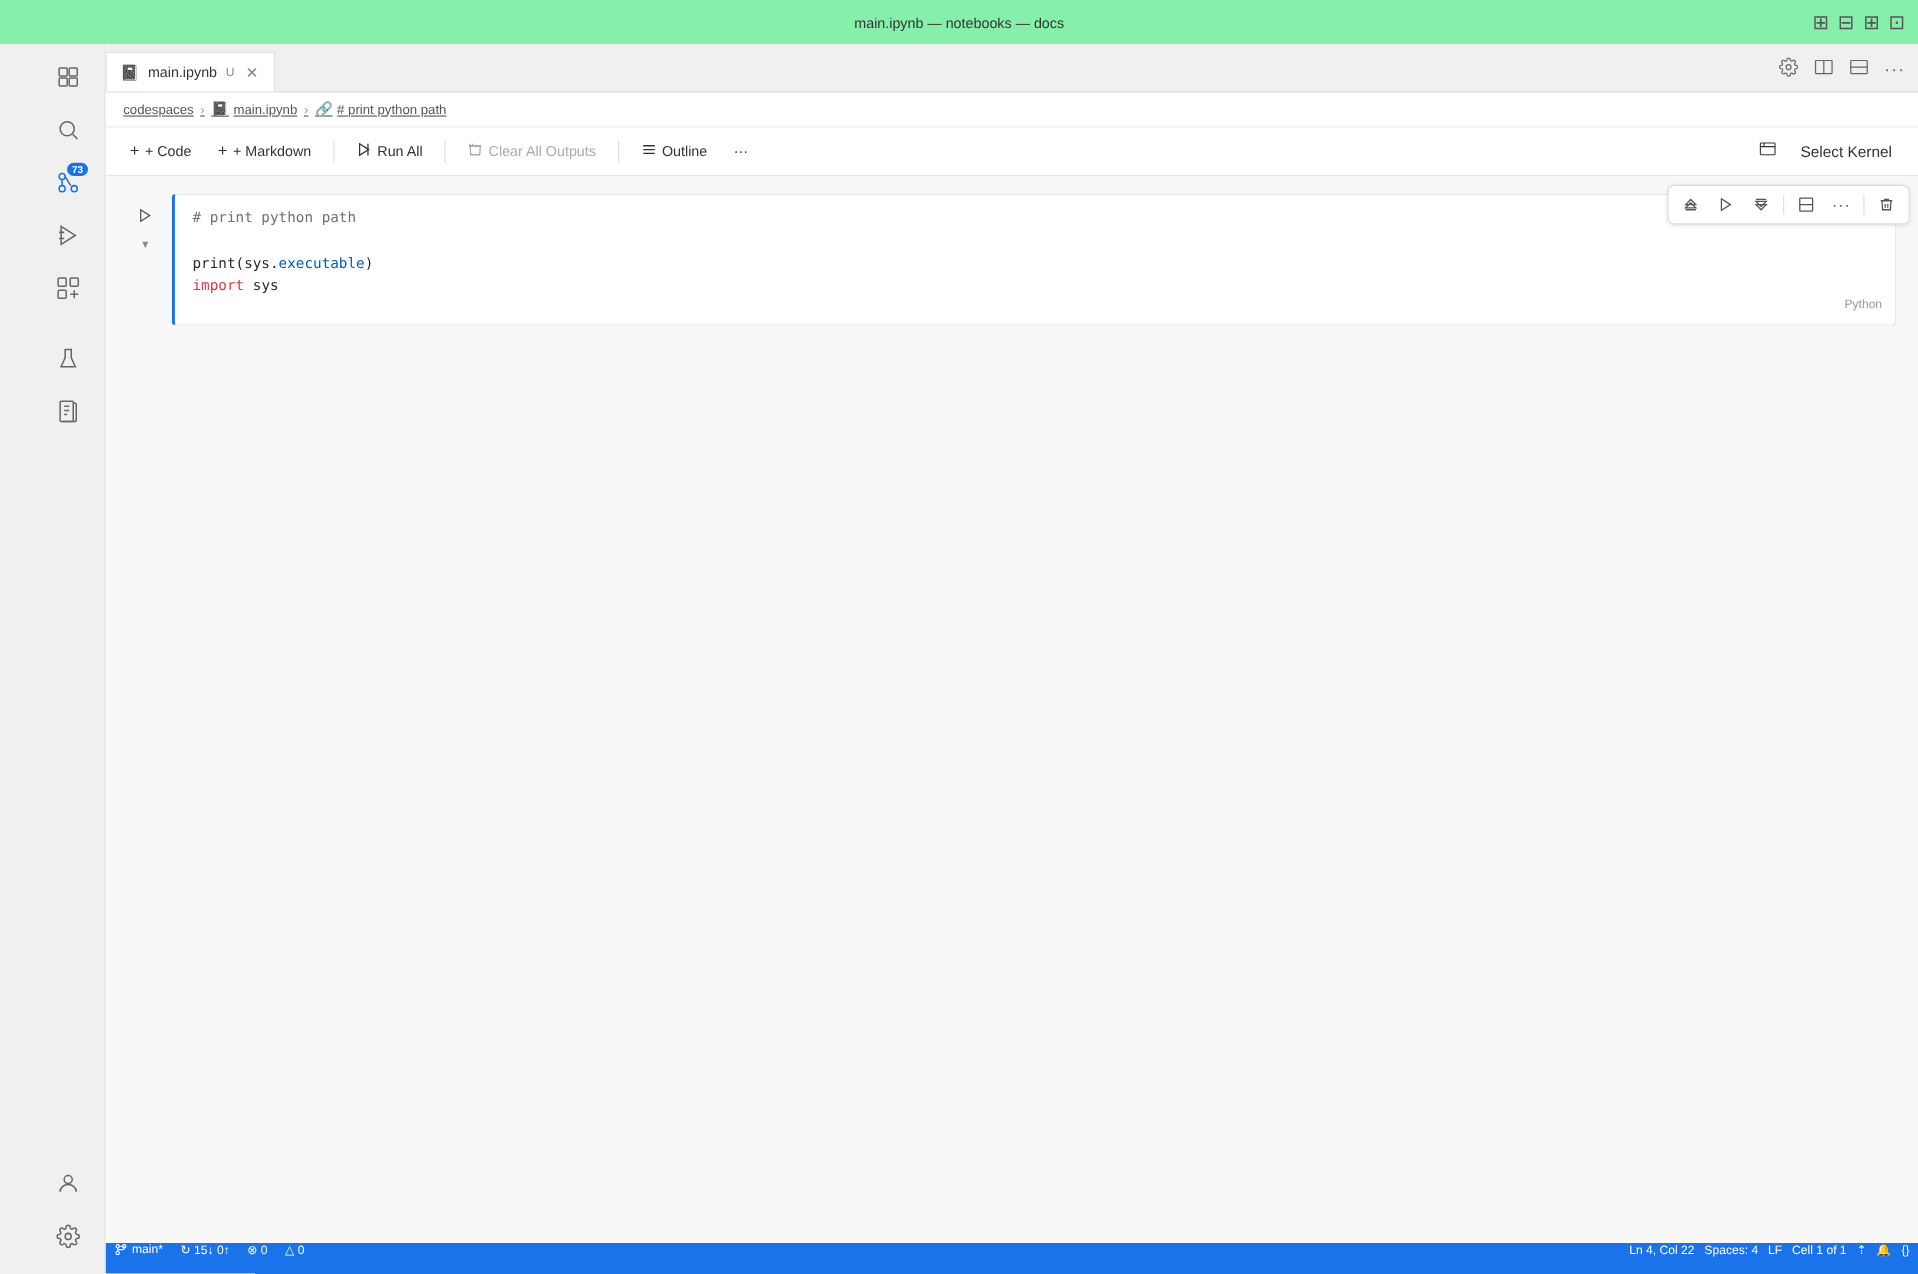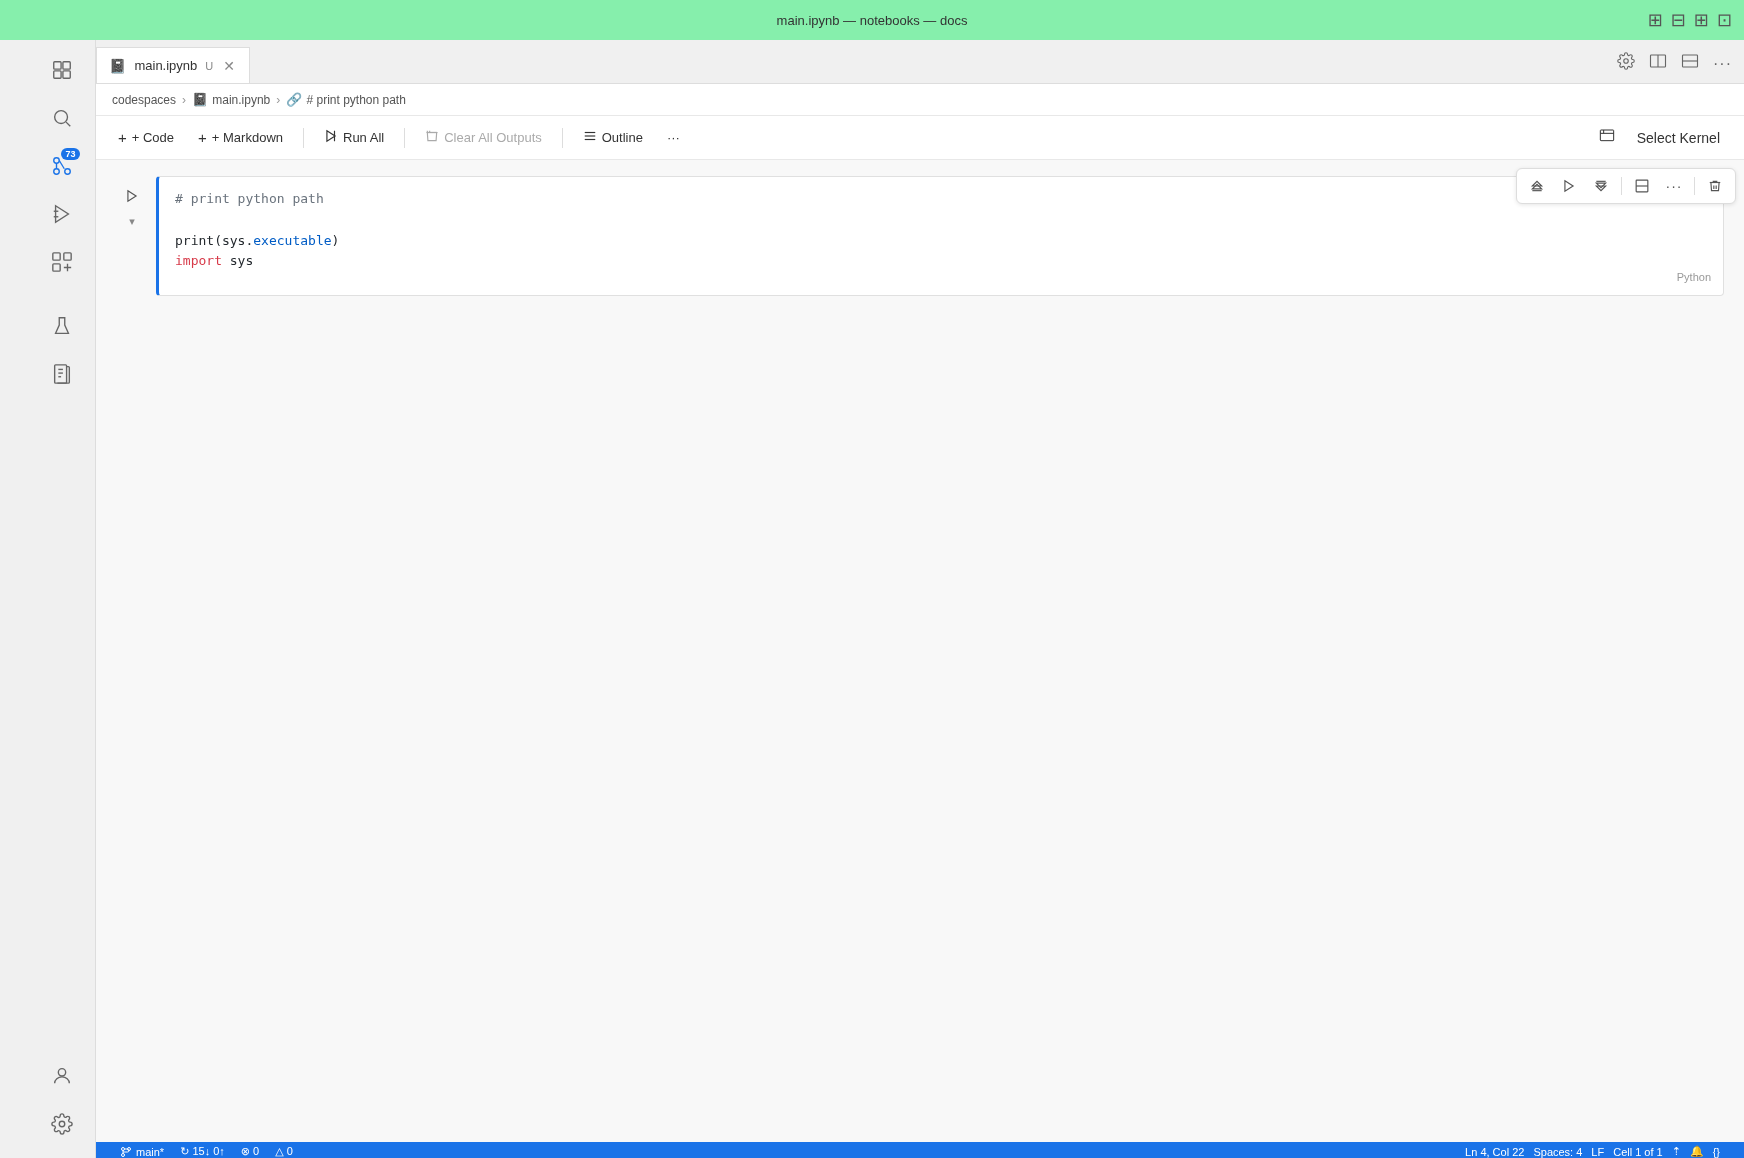--- a/index.html
+++ b/index.html
@@ -153,20 +153,21 @@
     .breadcrumb {
       height: 32px;
       display: flex;
       align-items: center;
       padding: 0 16px;
       gap: 6px;
       font-size: 12px;
       color: #555;
       border-bottom: 1px solid #e8e8e8;
       flex-shrink: 0;
+      text-decoration: underline;
     }
     .breadcrumb-sep { color: #999; }
     .breadcrumb-item { display: flex; align-items: center; gap: 4px; }
     .breadcrumb-icon { font-size: 13px; }
 
     
     .notebook-toolbar {
       height: 44px;
       display: flex;
       align-items: center;
@@ -311,25 +312,25 @@
       color: #999;
       font-family: sans-serif;
     }
     .code-comment { color: #6a737d; }
     .code-keyword { color: #d73a49; }
     .code-normal { color: #24292e; }
     .code-method { color: #005cc5; }
 
     
     .status-bar {
-      height: 16px;
+      height: 28px;
       background: #1a73e8;
       display: flex;
-      align-items: flex-end;
-      padding: 0 24px;
+      align-items: flex-start;
+      padding: 0 8px;
       gap: 16px;
       font-size: 11px;
       color: #fff;
       flex-shrink: 0;
     }
     .status-item {
       display: flex;
       align-items: center;
       gap: 4px;
       cursor: pointer;

